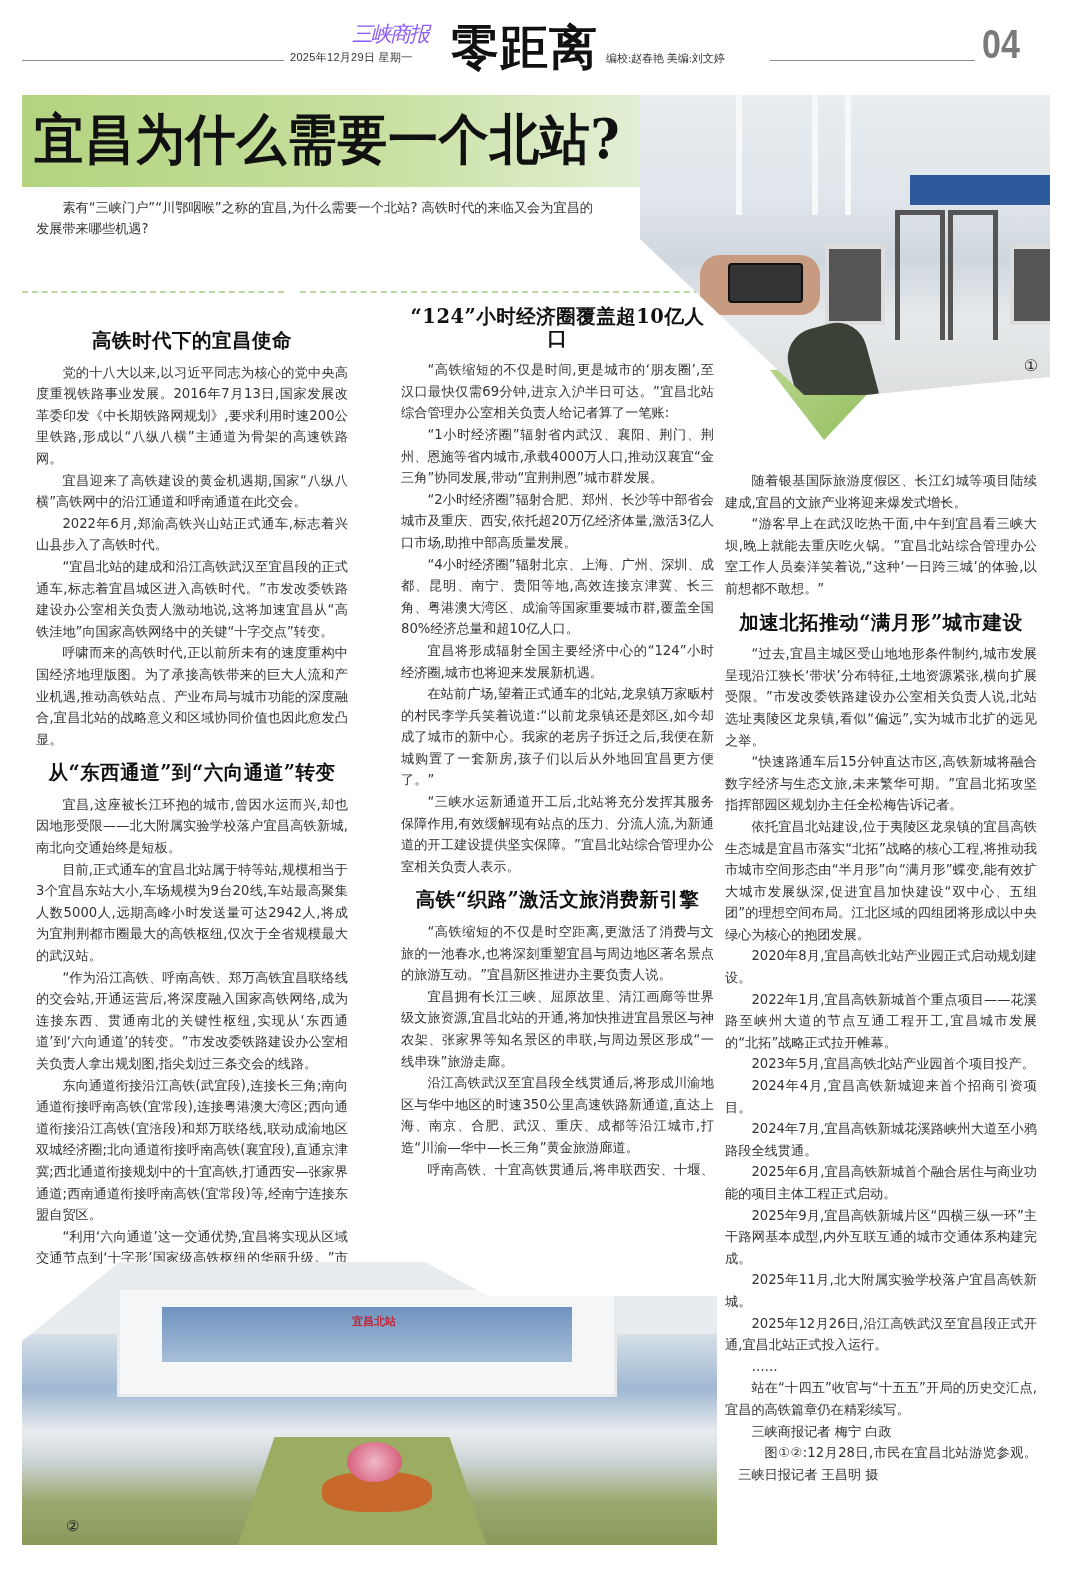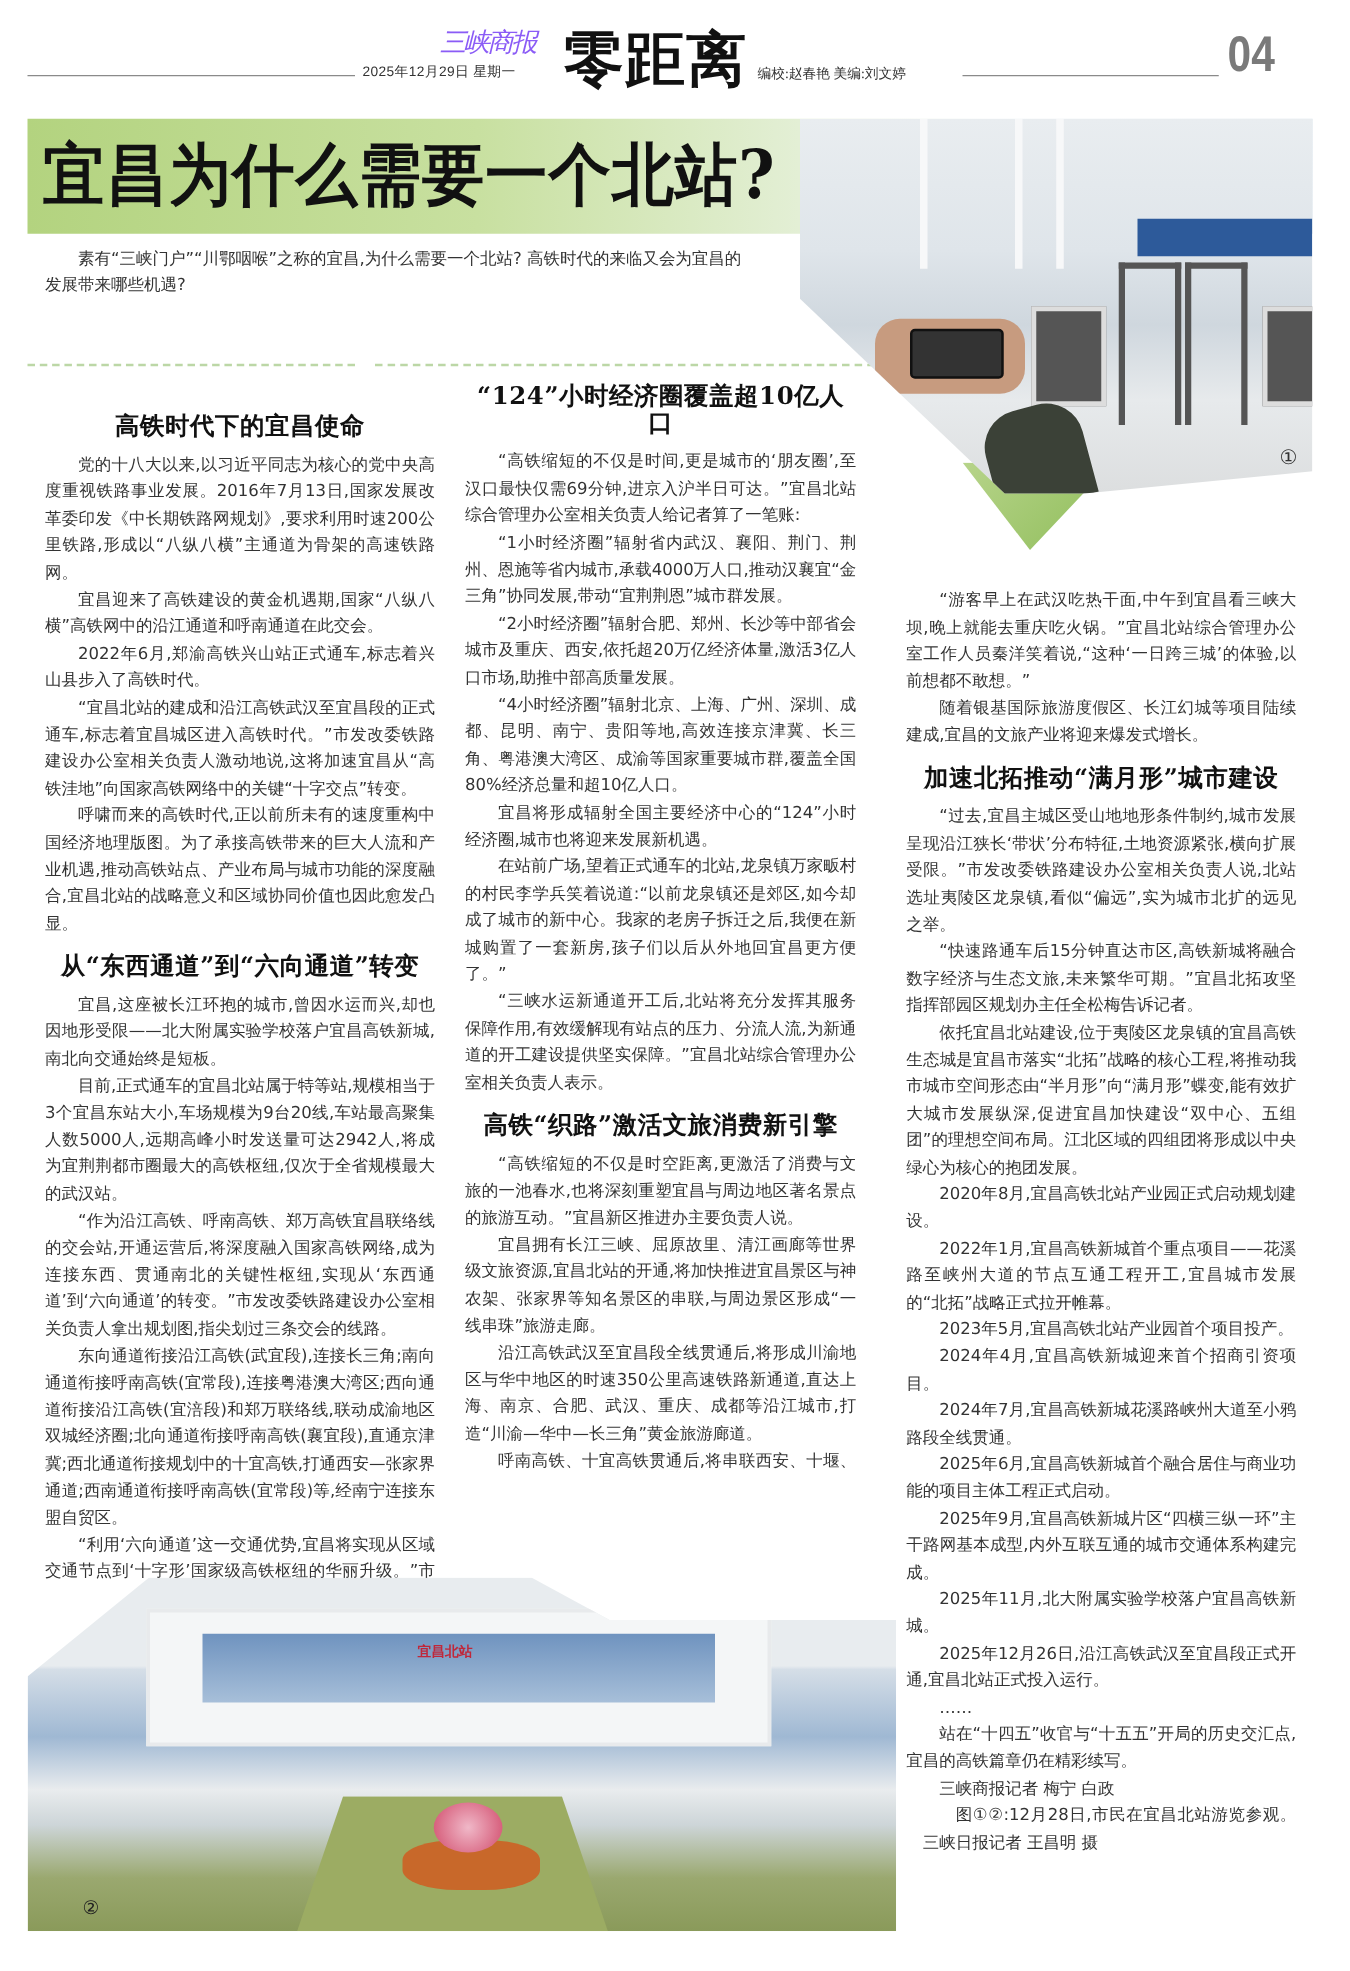--- a/index.html
+++ b/index.html
@@ -31,28 +31,28 @@
   
   .intro{position:absolute;left:36px;top:197px;width:565px;font-size:13.2px;line-height:21px;color:#333;font-family:"DejaVu Sans",sans-serif}
   .intro p{text-indent:2em}
   .dash{position:absolute;left:22px;top:291px;width:262px;border-top:2px dashed #bcd7a6}
   .dash2{position:absolute;left:300px;top:291px;width:420px;border-top:2px dashed #bcd7a6}
   
   .col{position:absolute;font-size:13.2px;line-height:21.6px;color:#333;text-align:justify;font-family:"DejaVu Sans",sans-serif}
   .col p{text-indent:2em}
   .col h2{font-family:"DejaVu Serif",serif;font-weight:bold;font-size:19.5px;color:#111;text-align:center;margin:12px 0 10px;letter-spacing:0.5px}
   .c1{left:36px;top:318px;width:312px}
-  .c2{left:372px;top:306px;width:313px}
+  .c2{left:401px;top:306px;width:313px}
   .c3{left:725px;top:470px;width:312px}
   .credit p{text-indent:2em}
   
   .photo2{position:absolute;left:22px;top:1262px;width:695px;height:283px;clip-path:polygon(0 28%,14% 0,58% 0,67% 12%,100% 12%,100% 100%,0 100%);background:linear-gradient(180deg,#e8ecef 0%,#e8ecef 25%,#d5dee7 26%,#9fb8d3 45%,#e9ecee 60%,#cdd5d8 70%,#9aa86f 85%,#8a9a5a 100%);overflow:hidden}
   .photo2 .bldg{position:absolute;left:95px;top:25px;width:500px;height:110px;background:#f4f6f7;border:3px solid #e8eaec}
   .photo2 .glass{position:absolute;left:140px;top:45px;width:410px;height:55px;background:linear-gradient(180deg,#6f93bf,#a7bfd9)}
-  .photo2 .sign{position:absolute;left:312px;top:52px;font-size:11px;color:#c0273a;font-weight:bold;font-family:Liberation Mono, monospace}
+  .photo2 .sign{position:absolute;left:330px;top:52px;font-size:11px;color:#c0273a;font-weight:bold;font-family:Liberation Mono, monospace}
   .photo2 .lawn{position:absolute;left:215px;top:175px;width:250px;height:110px;background:#9cac63;clip-path:polygon(15% 0,85% 0,100% 100%,0 100%)}
   .photo2 .flower{position:absolute;left:325px;top:180px;width:55px;height:40px;background:radial-gradient(circle,#f0b8c8,#d14b6b);border-radius:50%}
   .photo2 .bed{position:absolute;left:300px;top:210px;width:110px;height:40px;background:#c8682a;border-radius:40%}
   .photo2 .num{position:absolute;left:44px;top:255px;font-size:15px;color:#222}
 </style>
 </head>
 <body>
 
 <div class="mast">
   <div class="rule-l"></div>
@@ -114,22 +114,22 @@
   <p>在站前广场,望着正式通车的北站,龙泉镇万家畈村的村民李学兵笑着说道:“以前龙泉镇还是郊区,如今却成了城市的新中心。我家的老房子拆迁之后,我便在新城购置了一套新房,孩子们以后从外地回宜昌更方便了。”</p>
   <p>“三峡水运新通道开工后,北站将充分发挥其服务保障作用,有效缓解现有站点的压力、分流人流,为新通道的开工建设提供坚实保障。”宜昌北站综合管理办公室相关负责人表示。</p>
   <h2>高铁“织路”激活文旅消费新引擎</h2>
   <p>“高铁缩短的不仅是时空距离,更激活了消费与文旅的一池春水,也将深刻重塑宜昌与周边地区著名景点的旅游互动。”宜昌新区推进办主要负责人说。</p>
   <p>宜昌拥有长江三峡、屈原故里、清江画廊等世界级文旅资源,宜昌北站的开通,将加快推进宜昌景区与神农架、张家界等知名景区的串联,与周边景区形成“一线串珠”旅游走廊。</p>
   <p>沿江高铁武汉至宜昌段全线贯通后,将形成川渝地区与华中地区的时速350公里高速铁路新通道,直达上海、南京、合肥、武汉、重庆、成都等沿江城市,打造“川渝—华中—长三角”黄金旅游廊道。</p>
   <p style="height:22px;overflow:hidden">呼南高铁、十宜高铁贯通后,将串联西安、十堰、神农架、张家界等各大景区,形成“北纬30° 奇观走廊”。</p>
 </div>
 
 <div class="col c3">
+  <p>随着银基国际旅游度假区、长江幻城等项目陆续建成,宜昌的文旅产业将迎来爆发式增长。</p>
   <p>“游客早上在武汉吃热干面,中午到宜昌看三峡大坝,晚上就能去重庆吃火锅。”宜昌北站综合管理办公室工作人员秦洋笑着说,“这种‘一日跨三城’的体验,以前想都不敢想。”</p>
-  <p>随着银基国际旅游度假区、长江幻城等项目陆续建成,宜昌的文旅产业将迎来爆发式增长。</p>
   <h2>加速北拓推动“满月形”城市建设</h2>
   <p>“过去,宜昌主城区受山地地形条件制约,城市发展呈现沿江狭长‘带状’分布特征,土地资源紧张,横向扩展受限。”市发改委铁路建设办公室相关负责人说,北站选址夷陵区龙泉镇,看似“偏远”,实为城市北扩的远见之举。</p>
   <p>“快速路通车后15分钟直达市区,高铁新城将融合数字经济与生态文旅,未来繁华可期。”宜昌北拓攻坚指挥部园区规划办主任全松梅告诉记者。</p>
   <p>依托宜昌北站建设,位于夷陵区龙泉镇的宜昌高铁生态城是宜昌市落实“北拓”战略的核心工程,将推动我市城市空间形态由“半月形”向“满月形”蝶变,能有效扩大城市发展纵深,促进宜昌加快建设“双中心、五组团”的理想空间布局。江北区域的四组团将形成以中央绿心为核心的抱团发展。</p>
   <p>2020年8月,宜昌高铁北站产业园正式启动规划建设。</p>
   <p>2022年1月,宜昌高铁新城首个重点项目——花溪路至峡州大道的节点互通工程开工,宜昌城市发展的“北拓”战略正式拉开帷幕。</p>
   <p>2023年5月,宜昌高铁北站产业园首个项目投产。</p>
   <p>2024年4月,宜昌高铁新城迎来首个招商引资项目。</p>
   <p>2024年7月,宜昌高铁新城花溪路峡州大道至小鸦路段全线贯通。</p>
   <p>2025年6月,宜昌高铁新城首个融合居住与商业功能的项目主体工程正式启动。</p>

